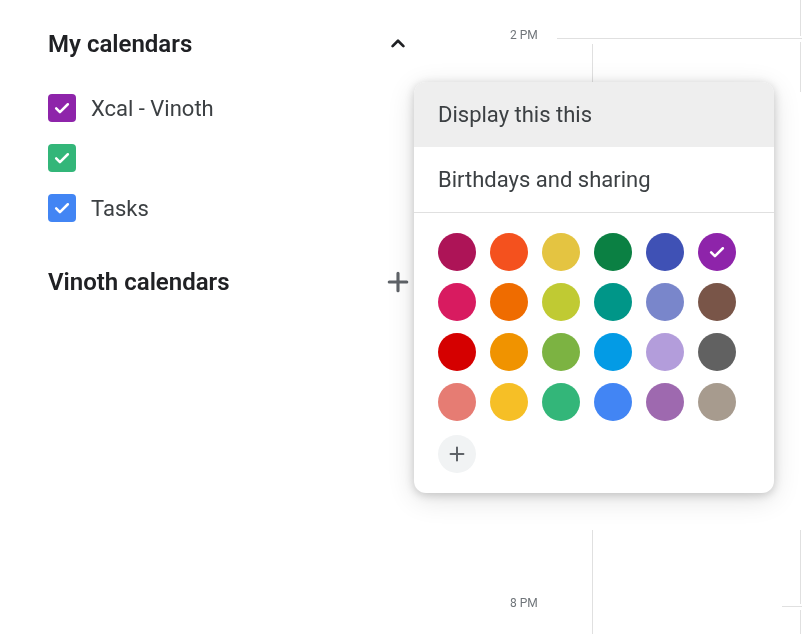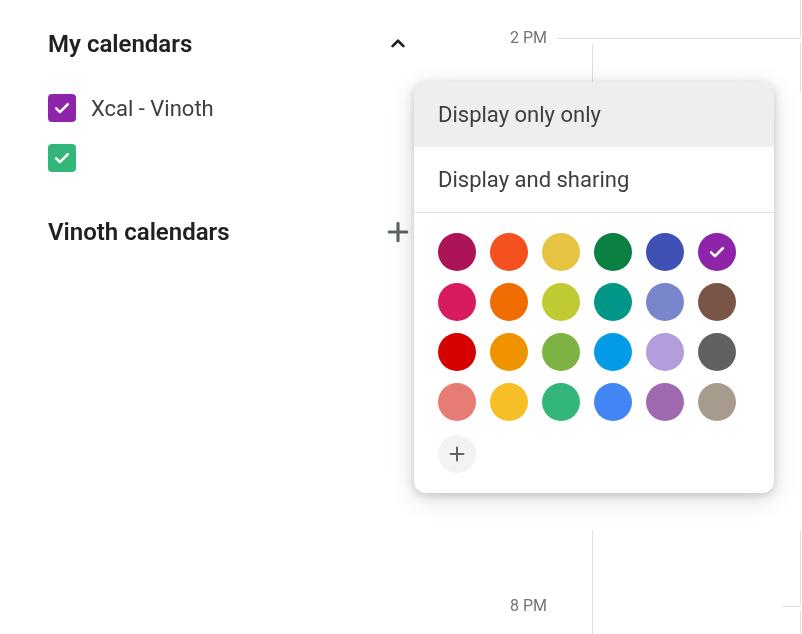--- a/index.html
+++ b/index.html
@@ -85,21 +85,21 @@
   
   .timegrid {
     position: absolute;
     right: 0;
     top: 0;
     width: 300px;
     height: 100%;
   }
   .time-label {
     position: absolute;
-    font-size: 16px;
+    font-size: 12px;
     color: #70757a;
   }
   .hline {
     position: absolute;
     height: 1px;
     background: #e0e0e0;
   }
   .vline {
     position: absolute;
     width: 1px;
@@ -180,20 +180,28 @@
           </svg>
         </div>
         <div class="cal-label">Xcal - Vinoth</div>
       </div>
       <div class="cal-item">
         <div class="checkbox" style="background: rgb(51, 182, 121);">
           <svg width="20" height="20" viewBox="0 0 24 24">
             <path d="M5 12.5l4.5 4.5L19 7.5" fill="none" stroke="#fff" stroke-width="3" stroke-linecap="round" stroke-linejoin="round"></path>
           </svg>
         </div>
+      </div>
+      <div class="cal-item">
+        <div class="checkbox" style="background: rgb(66, 133, 244);">
+          <svg width="20" height="20" viewBox="0 0 24 24">
+            <path d="M5 12.5l4.5 4.5L19 7.5" fill="none" stroke="#fff" stroke-width="3" stroke-linecap="round" stroke-linejoin="round"></path>
+          </svg>
+        </div>
+        <div class="cal-label">Tasks</div>
       </div>
     </div>
 
   <div class="other-header">
     <div class="section-title">Vinoth calendars</div>
     <div class="plus-btn">
       <svg width="30" height="30" viewBox="0 0 24 24">
           <path d="M12 5v14M5 12h14" fill="none" stroke="#5f6368" stroke-width="2.5" stroke-linecap="round"></path>
         </svg>
     </div>
@@ -209,22 +217,22 @@
   <div class="hline" style="left:280px; right:0; top:606px;"></div>
   <div class="vline" style="left:90px; top:44px; height:50px;"></div>
   <div class="vline" style="left:90px; top:530px; height:104px;"></div>
   <div class="vline" style="left:298px; top:0; height:36px;"></div>
   <div class="vline" style="left:298px; top:42px; height:50px;"></div>
   <div class="vline" style="left:298px; top:530px; height:74px;"></div>
   <div class="vline" style="left:298px; top:610px; height:24px;"></div>
 </div>
 
 <div class="menu">
-  <div class="menu-item highlight">Display only only</div>
-  <div class="menu-item">Display and sharing</div>
+  <div class="menu-item highlight">Display this this</div>
+  <div class="menu-item">Birthdays and sharing</div>
   <div class="menu-divider"></div>
   <div class="color-grid" id="color-grid">
       <div class="swatch" style="background: rgb(173, 20, 87);"></div>
       <div class="swatch" style="background: rgb(244, 81, 30);"></div>
       <div class="swatch" style="background: rgb(228, 196, 65);"></div>
       <div class="swatch" style="background: rgb(11, 128, 67);"></div>
       <div class="swatch" style="background: rgb(63, 81, 181);"></div>
       <div class="swatch" style="background: rgb(142, 36, 170);">
         <svg width="20" height="20" viewBox="0 0 24 24">
           <path d="M5 12.5l4.5 4.5L19 7.5" fill="none" stroke="#fff" stroke-width="3" stroke-linecap="round" stroke-linejoin="round"></path>

